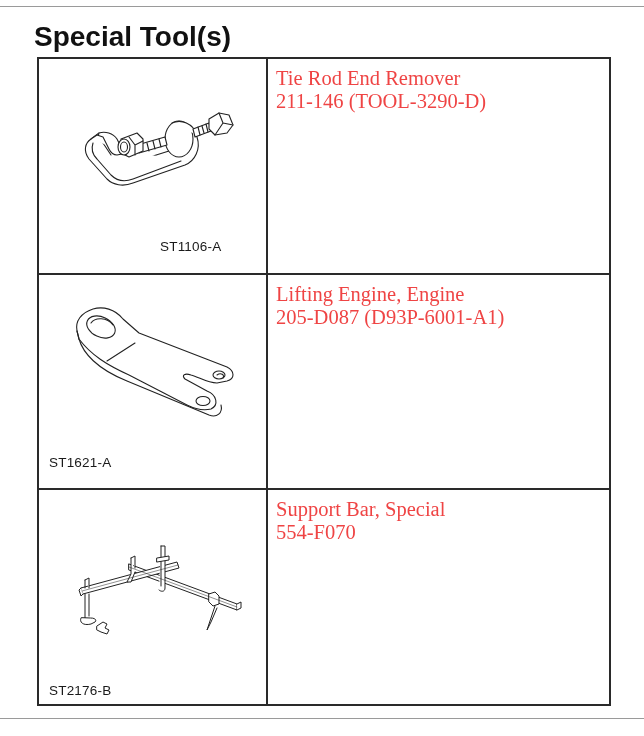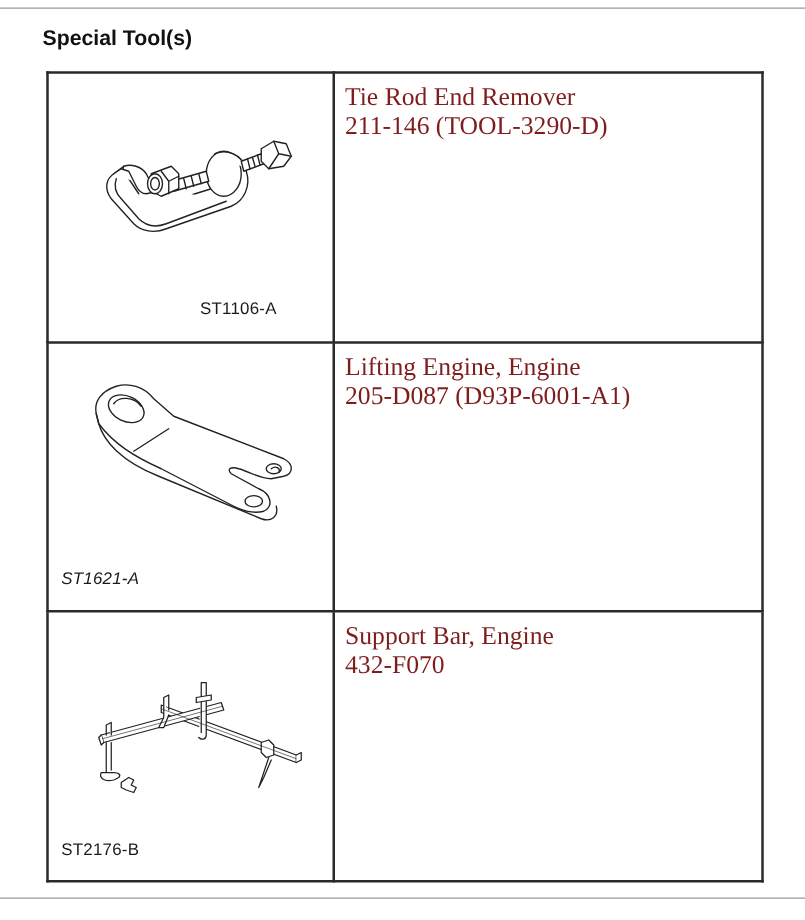--- a/index.html
+++ b/index.html
@@ -24,21 +24,21 @@
     }
     .rule.top { top: 6px; }
     .rule.bottom { top: 718px; }
 
     .heading {
       position: absolute;
       left: 34px;
       top: 21px;
       font-family: "Liberation Sans", sans-serif;
       font-weight: bold;
-      font-size: 17px;
+      font-size: 28px;
       letter-spacing: 0px;
       color: #111;
       margin: 0;
     }
 
     .tools-table {
       position: absolute;
       left: 37px;
       top: 57px;
       width: 572px;
@@ -71,21 +71,21 @@
       font-family: "Liberation Sans", sans-serif;
       font-size: 13.5px;
       color: #1a1a1a;
       letter-spacing: 0.2px;
     }
     .desc {
       padding: 8px 0 0 8px;
       font-family: "Liberation Serif", serif;
       font-size: 20.5px;
       line-height: 23px;
-      color: #7f1d1d;
+      color: #ef4444;
     }
     .desc div { white-space: nowrap; }
   </style>
 </head>
 <body>
 
 <div class="rule top"></div>
 
 <h2 class="heading">Special Tool(s)</h2>
 
@@ -145,21 +145,21 @@
 
         <ellipse cx="34" cy="30" rx="15" ry="10" transform="rotate(25 34 30)"></ellipse>
         <path d="M24 26 C28 20, 40 20, 46 28" fill="none"></path>
 
         <path d="M40 64 L68 46" fill="none"></path>
 
         <ellipse cx="152" cy="78" rx="6" ry="4"></ellipse>
         <ellipse cx="136" cy="104" rx="7" ry="4.5"></ellipse>
         <path d="M150 78 C154 75, 158 78, 156 81" fill="none"></path>
       </svg>
-      <span class="caption" style="left:10px; top:180px;font-style:italic;">ST1621-A</span>
+      <span class="caption" style="left:10px; top:180px;">ST1621-A</span>
     </td>
     <td>
       <div class="desc">
         <div>Lifting Engine, Engine</div>
         <div>205-D087 (D93P-6001-A1)</div>
       </div>
     </td>
   </tr>
 
   <tr class="row-3">
@@ -182,25 +182,25 @@
 
         <path d="M92 4 L96 4 L96 46 C96 50, 92 50, 90 48 M92 4 L92 44"></path>
         <path d="M88 16 L100 14 L100 18 L88 20 Z"></path>
 
         <path d="M140 52 L146 50 L150 54 L150 62 L144 64 L140 60 Z"></path>
         <path d="M146 64 L138 88 L142 80 L148 66"></path>
 
         <path d="M60 25 L168 65" stroke-width="0.5"></path>
         <path d="M13 49 L109 23" stroke-width="0.5"></path>
       </svg>
-      <span class="caption" style="left:10px; top:182px;">ST2176-B</span>
+      <span class="caption" style="left:10px; top:193px;">ST2176-B</span>
     </td>
     <td>
       <div class="desc">
-        <div>Support Bar, Engine</div>
-        <div>432-F070</div>
+        <div>Support Bar, Special</div>
+        <div>554-F070</div>
       </div>
     </td>
   </tr>
 </tbody>
   </table>
 
 <div class="rule bottom"></div>
 
 </body></html>

